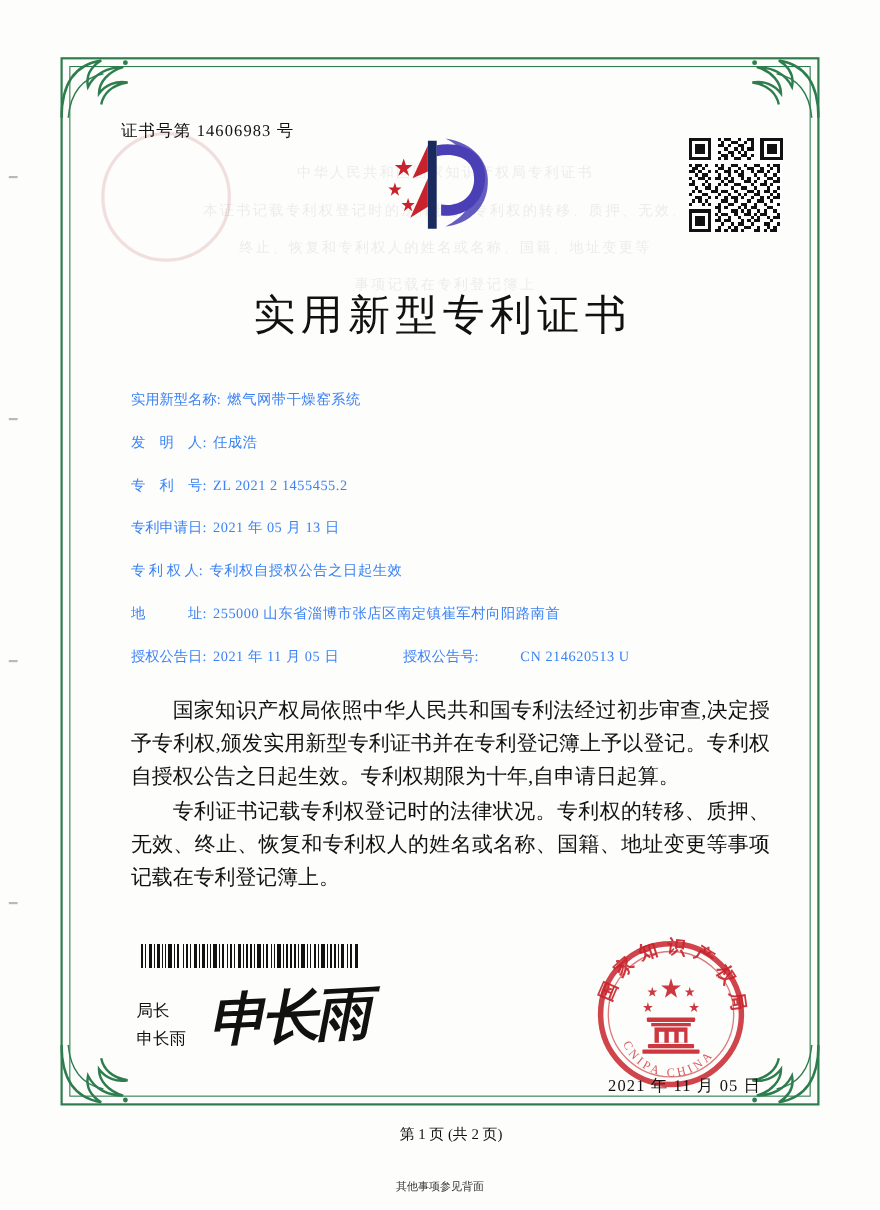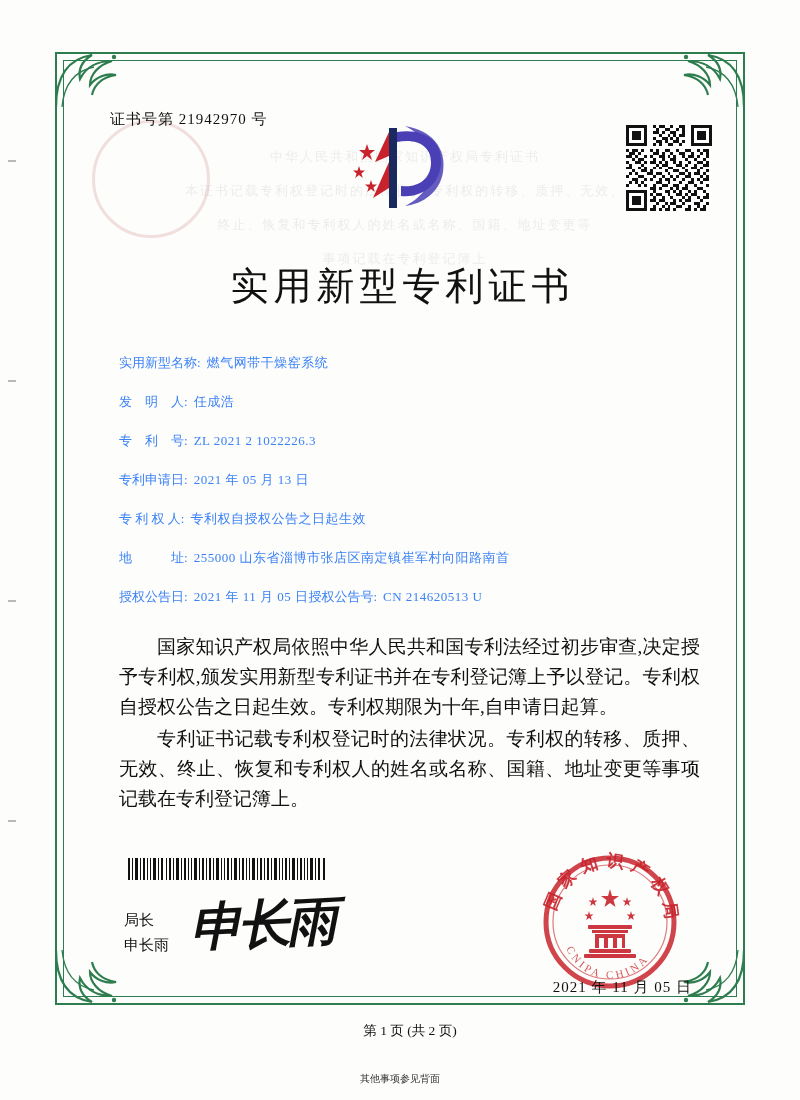--- a/index.html
+++ b/index.html
@@ -124,22 +124,24 @@
   }
   .field-label {
     white-space: pre;
     flex: 0 0 auto;
   }
   .field-value {
     margin-left: 6px;
     letter-spacing: 0.5px;
   }
   .field-row.two-col .second {
+    margin-left: 58px;
     display: flex;
     align-items: baseline;
+    gap: 32px;
   }
 
   .paragraphs {
     margin-top: 26px;
     font-size: 19px;
     line-height: 30px;
     padding-left: 24px;
     padding-right: 10px;
     color: #111;
     text-align: justify;
@@ -521,38 +523,38 @@
           <rect x="20" y="28" width="2" height="1"></rect>
           <rect x="23" y="28" width="1" height="1"></rect>
           <rect x="25" y="28" width="2" height="1"></rect>
       </g>
     </svg>
   </div>
 
   <div class="content">
     <div class="cert-no">
       <span>证书号第</span>
-      <span>21942970</span>
+      <span>14606983</span>
       <span>号</span>
     </div>
 
     <div class="title">实用新型专利证书</div>
 
     <div class="fields">
       <div class="field-row">
         <span class="field-label">实用新型名称:</span>
         <span class="field-value">燃气网带干燥窑系统</span>
       </div>
       <div class="field-row">
         <span class="field-label">发　明　人:</span>
         <span class="field-value">任成浩</span>
       </div>
       <div class="field-row">
         <span class="field-label">专　利　号:</span>
-        <span class="field-value">ZL 2021 2 1022226.3</span>
+        <span class="field-value">ZL 2021 2 1455455.2</span>
       </div>
       <div class="field-row">
         <span class="field-label">专利申请日:</span>
         <span class="field-value">2021 年 05 月 13 日</span>
       </div>
       <div class="field-row">
         <span class="field-label">专 利 权 人:</span>
         <span class="field-value">专利权自授权公告之日起生效</span>
       </div>
       <div class="field-row">

